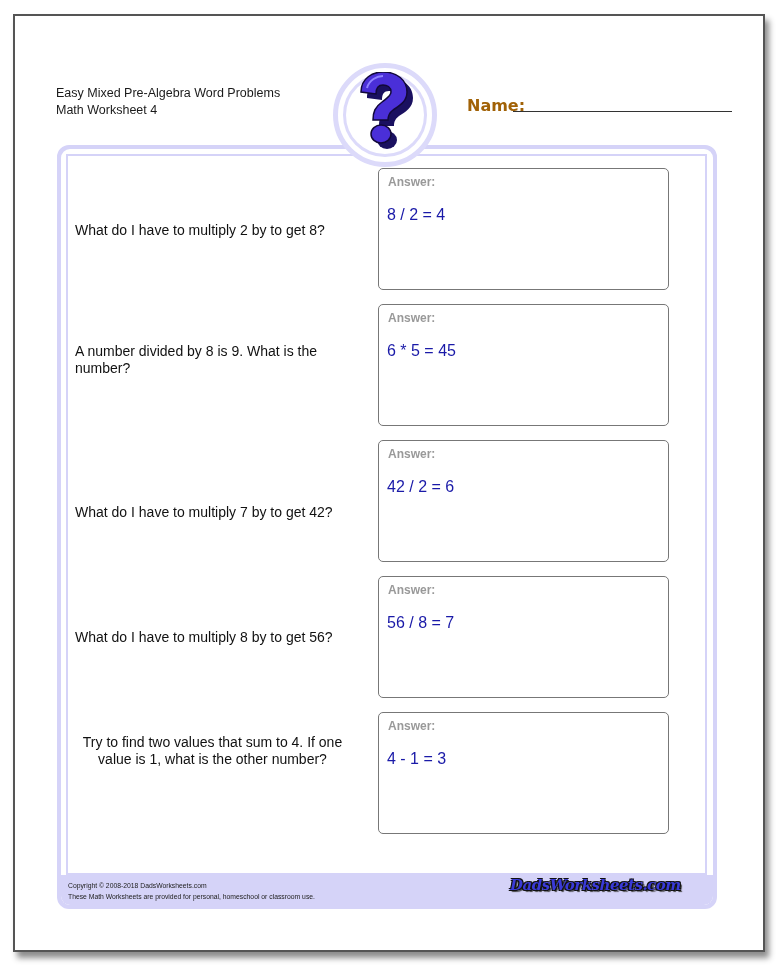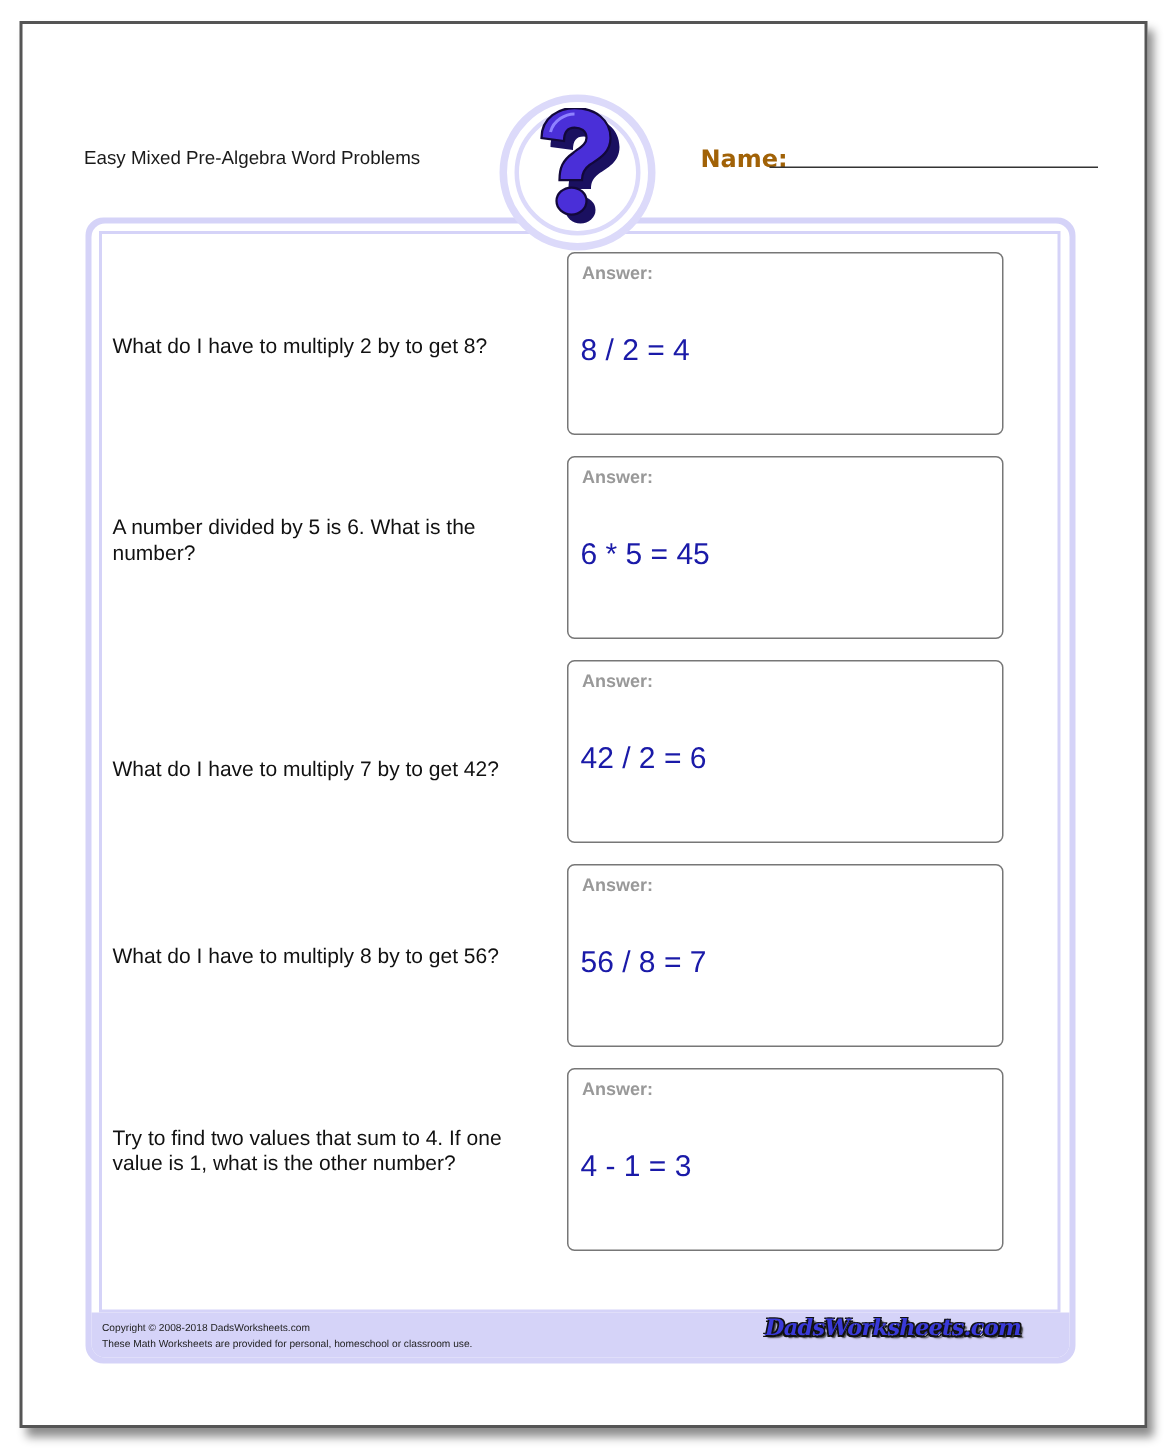--- a/index.html
+++ b/index.html
@@ -1,41 +1,42 @@
 <!DOCTYPE html>
 <html><head>
 <meta charset="utf-8">
 <style>
   html, body { margin:0; padding:0; }
   body { width:776px; height:970px; background:#ffffff; position:relative; overflow:hidden; font-family:"Liberation Sans", sans-serif; }
   .page { position:absolute; left:13px; top:14px; width:752px; height:938px; background:#fff; border:2px solid #555; box-shadow:4px 6px 6px rgba(0,0,0,0.45); box-sizing:border-box; }
-  .title { position:absolute; left:56px; top:97px; font-size:12.5px; color:#1a1a1a; line-height:17px; }
+  .title { position:absolute; left:56px; top:85px; font-size:12.5px; color:#1a1a1a; line-height:17px; }
   .name-label { position:absolute; left:467px; top:96px; font-size:16px; font-weight:bold; color:#a16207; font-family:"DejaVu Sans", sans-serif; }
   .name-line { position:absolute; left:513px; top:111px; width:219px; height:0; border-top:1.5px solid #333; }
   .frame-outer { position:absolute; left:57px; top:145px; width:660px; height:764px; border:4px solid #d5d3f8; border-radius:12px; box-sizing:border-box; background:#d5d3f8; }
   .frame-inner { position:absolute; left:66px; top:154px; width:641px; height:721px; border:2px solid #d5d3f8; background:#fff; box-sizing:border-box; }
   .frame-gap { position:absolute; left:61px; top:149px; width:652px; height:756px; border-radius:9px; background:#fff; box-sizing:border-box; border:0; }
   .footer { position:absolute; left:61px; top:875px; width:652px; height:30px; background:#d5d3f8; border-radius:0 0 9px 9px; }
   .copyright { position:absolute; left:68px; top:880px; font-size:6.8px; color:#222; line-height:11px; }
   .logo { position:absolute; left:510px; top:876px; font-family:"DejaVu Serif", serif; font-style:italic; font-weight:bold; font-size:15px; color:#3a3ad8; letter-spacing:-0.5px; text-shadow:1px 1px 0 #111, -1px -1px 0 #111, 1px -1px 0 #111, -1px 1px 0 #111, 2px 2px 1px #444; }
   .badge-ring { position:absolute; left:333px; top:63px; width:104px; height:104px; border-radius:50%; background:#fff; border:5px solid #dcdafa; box-sizing:border-box; }
   .badge-inner { position:absolute; left:343px; top:73px; width:84px; height:84px; border-radius:50%; border:3px solid #dcdafa; box-sizing:border-box; background:#fff; }
   .qmark { position:absolute; left:353px; top:72px; width:64px; height:80px; }
   .question { position:absolute; left:75px; font-size:14px; color:#111; line-height:17px; width:290px; }
   .answer-box { position:absolute; left:378px; width:291px; height:122px; border:1.5px solid #777; border-radius:5px; box-sizing:border-box; background:#fff;text-align:center; }
   .answer-label { position:absolute; left:9px; top:6px; font-size:12px; font-weight:bold; color:#999; }
-  .answer-value { position:absolute; left:8px; top:54px; font-size:20px; color:#1a1aa8; }
+  .answer-value { position:absolute; left:8px; top:37px; font-size:16px; color:#1a1aa8; }
 </style>
 </head>
 <body>
 
 <div class="page"></div>
 
 <div class="title">
   <div>Easy Mixed Pre-Algebra Word Problems</div>
+  <div>Math Worksheet 4</div>
 </div>
 
 <div class="name-label">Name:</div>
 <div class="name-line"></div>
 
 <div class="frame-outer"></div>
 <div class="frame-gap"></div>
 <div class="frame-inner"></div>
 <div class="footer"></div>
 
@@ -50,39 +51,39 @@
   <ellipse cx="28" cy="62" rx="10" ry="9" fill="#4a2fd8" stroke="#12083a" stroke-width="1.5"></ellipse>
   <path d="M14 16 C16 8 24 4 30 4" stroke="#8f82ff" stroke-width="2" fill="none"></path>
 </svg>
 
 <div class="question" style="top:222px;">What do I have to multiply 2 by to get 8?</div>
 <div class="answer-box" style="top:168px;">
   <div class="answer-label">Answer:</div>
   <div class="answer-value">8 / 2 = 4</div>
 </div>
 
-<div class="question" style="top:343px; width:270px;">A number divided by 5 is 6. What is the number?</div>
+<div class="question" style="top:343px; width:270px;">A number divided by 8 is 9. What is the number?</div>
 <div class="answer-box" style="top:304px;">
   <div class="answer-label">Answer:</div>
   <div class="answer-value">6 * 5 = 45</div>
 </div>
 
 <div class="question" style="top:504px;">What do I have to multiply 7 by to get 42?</div>
 <div class="answer-box" style="top:440px;">
   <div class="answer-label">Answer:</div>
   <div class="answer-value">42 / 2 = 6</div>
 </div>
 
 <div class="question" style="top:629px;">What do I have to multiply 8 by to get 56?</div>
 <div class="answer-box" style="top:576px;">
   <div class="answer-label">Answer:</div>
   <div class="answer-value">56 / 8 = 7</div>
 </div>
 
-<div class="question" style="top:750px; width:275px;">Try to find two values that sum to 4. If one value is 1, what is the other number?</div>
+<div class="question" style="top:734px; width:275px;text-align:center;">Try to find two values that sum to 4. If one value is 1, what is the other number?</div>
 <div class="answer-box" style="top:712px;">
   <div class="answer-label">Answer:</div>
   <div class="answer-value">4 - 1 = 3</div>
 </div>
 
 <div class="copyright">
   <div>Copyright © 2008-2018 DadsWorksheets.com</div>
   <div>These Math Worksheets are provided for personal, homeschool or classroom use.</div>
 </div>
 <div class="logo">DadsWorksheets.com</div>

